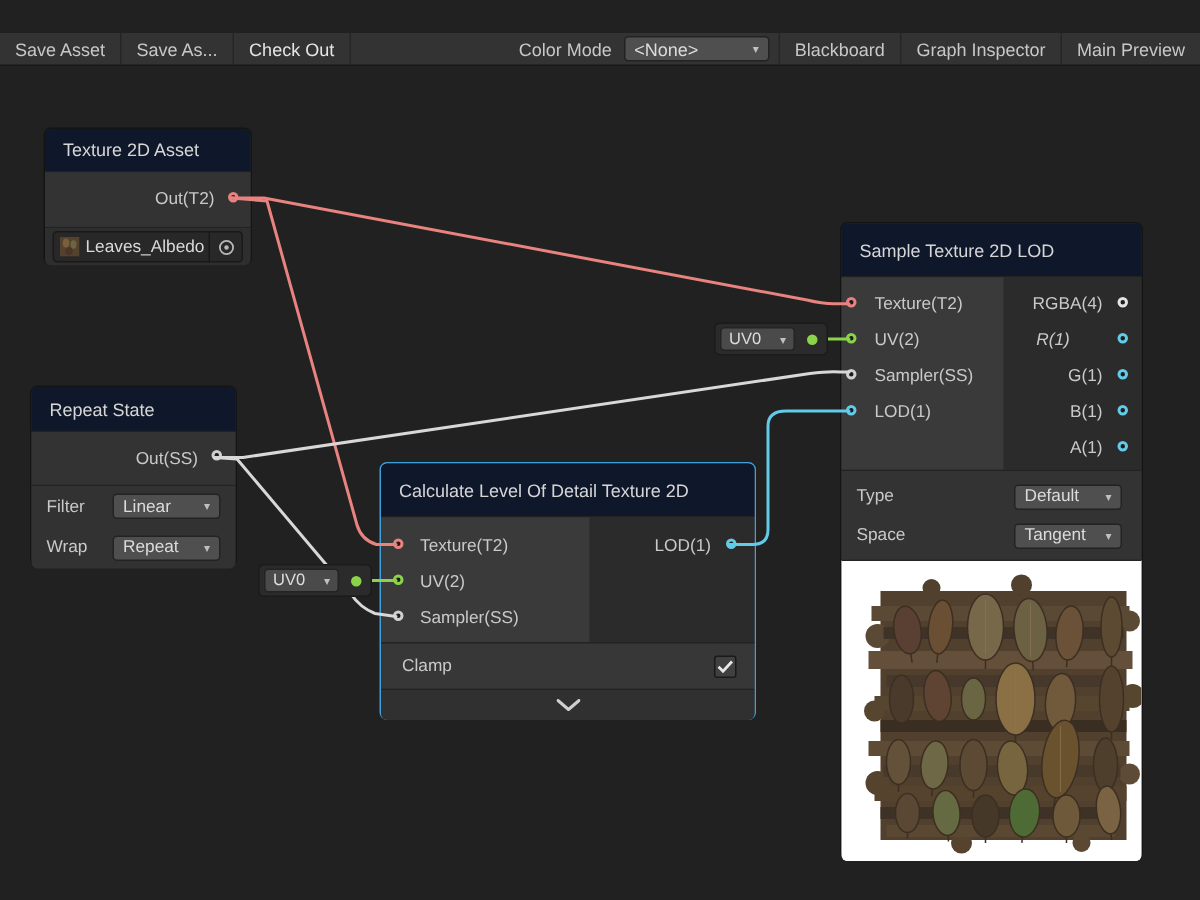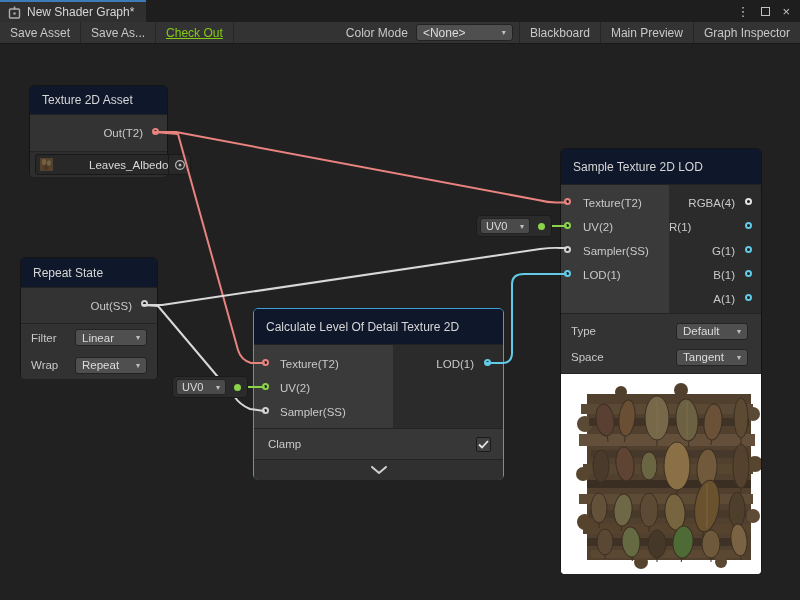--- a/index.html
+++ b/index.html
@@ -13,21 +13,21 @@
   .tab-title{white-space:nowrap;}
   .titlebar .spacer{flex:1;}
   .win-controls{display:flex;align-items:center;gap:12px;padding:0 10px;color:#c2c2c2;}
   .glyph{font-size:13px;line-height:1;}
   .max-box{width:9px;height:9px;border:1.6px solid #c2c2c2;}
 
   
   .toolbar{position:absolute;left:0;top:22px;width:800px;height:22px;background:#333333;display:flex;align-items:stretch;font-size:12px;color:#c8c8c8;border-bottom:1px solid #191919;}
   .tbtn{display:flex;align-items:center;padding:0 10px;border-right:1px solid #262626;white-space:nowrap;}
   .tbtn.right{border-right:none;border-left:1px solid #262626;}
-  .tbtn.disabled{color:#84cc16;text-decoration:underline;}
+  .tbtn.disabled{color:#e5e5e5;}
   .tlabel{display:flex;align-items:center;padding:0 8px;white-space:nowrap;}
   .toolbar .spacer{flex:1;}
 
   .dd{background:#4f4f4f;border:1px solid #232323;border-radius:3px;height:17px;display:flex;align-items:center;padding:0 6px;color:#dcdcdc;white-space:nowrap;}
   .dd .arrow{margin-left:auto;padding-left:8px;font-size:8px;color:#c0c0c0;}
   .dd.toolbar-dd{width:97px;align-self:center;}
 
   
   .canvas{position:absolute;left:0;top:44px;width:800px;height:556px;background:#212121;}
   .wires{position:absolute;left:0;top:0;z-index:2;pointer-events:none;}
@@ -43,69 +43,53 @@
   .port-row{position:relative;display:flex;align-items:center;height:24px;}
   .plabel{white-space:nowrap;}
   .port{position:absolute;top:50%;width:7px;height:7px;margin-top:-5.5px;border:2px solid var(--c);border-radius:50%;background:#1d1d1d;}
   .port.filled::after{content:"";position:absolute;inset:1.5px;border-radius:50%;background:var(--c);}
   .ctl-row{display:flex;align-items:center;padding:0 10px;}
   .divider-top{border-top:1px solid #232323;}
 
   
   .obj-field{flex:1;height:21px;margin:0 5px;background:#282828;border:1px solid #191919;border-radius:3px;display:flex;align-items:center;padding:0 0 0 4px;color:#dadada;}
   .obj-field .thumb{width:13px;height:13px;margin-right:4px;flex:none;}
-  .obj-field .fname{flex:1;white-space:nowrap;overflow:hidden;font-size:11.5px;margin-left:32px;}
+  .obj-field .fname{flex:1;white-space:nowrap;overflow:hidden;font-size:11.5px;}
   .obj-picker{width:22px;height:21px;border-left:1px solid #191919;display:flex;align-items:center;justify-content:center;flex:none;}
 
   .checkbox{width:15px;height:15px;margin-left:auto;background:#404040;border:1px solid #1a1a1a;border-radius:2px;display:flex;align-items:center;justify-content:center;}
   .collapse-row{display:flex;align-items:center;justify-content:center;background:#303030;border-top:1px solid #232323;border-radius:0 0 4px 4px;}
 
   .preview{position:relative;height:201px;background:#ffffff;border-radius:0 0 4px 4px;overflow:hidden;border-top:1px solid #232323;}
 
   
   .uv-widget{position:absolute;z-index:3;width:76px;height:22px;background:#2b2b2b;border:1px solid #1b1b1b;border-radius:4px;display:flex;align-items:center;padding:0 6px 0 3px;}
   .uv-widget .dd{width:50px;height:16px;background:#4a4a4a;font-size:11px;padding:0 5px;}
   .uv-dot{width:7px;height:7px;border-radius:50%;background:#8bd34a;margin-left:auto;}
 </style>
 </head>
 <body>
 
 <div id="app">
 
-  <div class="titlebar">
-    <div class="tab">
-      <svg width="13" height="13" viewBox="0 0 13 13">
-        <rect x="1.5" y="3" width="10" height="9" rx="1" fill="none" stroke="#aeaeae" stroke-width="1.4"></rect>
-        <rect x="5.7" y="0.5" width="1.6" height="3" fill="#aeaeae"></rect>
-        <rect x="5.4" y="6.4" width="2.2" height="2.2" fill="#aeaeae"></rect>
-      </svg>
-      <span class="tab-title">New Shader Graph*</span>
-    </div>
-    <div class="spacer"></div>
-    <div class="win-controls">
-      <span class="glyph">⋮</span>
-      <span class="max-box"></span>
-      <span class="glyph">×</span>
-    </div>
-  </div>
 
   <div class="toolbar">
     <div class="tbtn">Save Asset</div>
     <div class="tbtn">Save As...</div>
     <div class="tbtn disabled">Check Out</div>
     <div class="spacer"></div>
     <div class="tlabel">Color Mode</div>
     <div class="dd toolbar-dd">
       <span>&lt;None&gt;</span>
       <span class="arrow">▾</span>
     </div>
     <div style="width:6px"></div>
     <div class="tbtn right">Blackboard</div>
+    <div class="tbtn right">Graph Inspector</div>
     <div class="tbtn right">Main Preview</div>
-    <div class="tbtn right">Graph Inspector</div>
   </div>
 
   <div class="canvas">
 
     <div class="node" style="left:29px;top:41px;width:139px;height:92px;">
       <div class="node-header" style="height:29px;">
         <span>Texture 2D Asset</span>
       </div>
       <div class="port-row" style="height:36px;--c:#e8837f;padding-right:24px;justify-content:flex-end;background:#333;">
         <span class="plabel">Out(T2)</span>
@@ -216,21 +200,21 @@
           <div class="port-row" style="--c:#62cbe8;padding-left:22px;">
             <span class="port filled" style="left:2.5px;"></span>
             <span class="plabel">LOD(1)</span>
           </div>
         </div>
         <div class="out-panel" style="padding-top:6px;">
           <div class="port-row" style="--c:#e4e4e4;justify-content:flex-end;padding-right:26px;">
             <span class="plabel">RGBA(4)</span>
             <span class="port" style="right:9.5px;"></span>
           </div>
-          <div class="port-row" style="--c:#62cbe8;justify-content:flex-start;padding-right:26px;">
+          <div class="port-row" style="--c:#62cbe8;justify-content:center;padding-right:26px;font-style:italic;">
             <span class="plabel">R(1)</span>
             <span class="port" style="right:9.5px;"></span>
           </div>
           <div class="port-row" style="--c:#62cbe8;justify-content:flex-end;padding-right:26px;">
             <span class="plabel">G(1)</span>
             <span class="port" style="right:9.5px;"></span>
           </div>
           <div class="port-row" style="--c:#62cbe8;justify-content:flex-end;padding-right:26px;">
             <span class="plabel">B(1)</span>
             <span class="port" style="right:9.5px;"></span>

